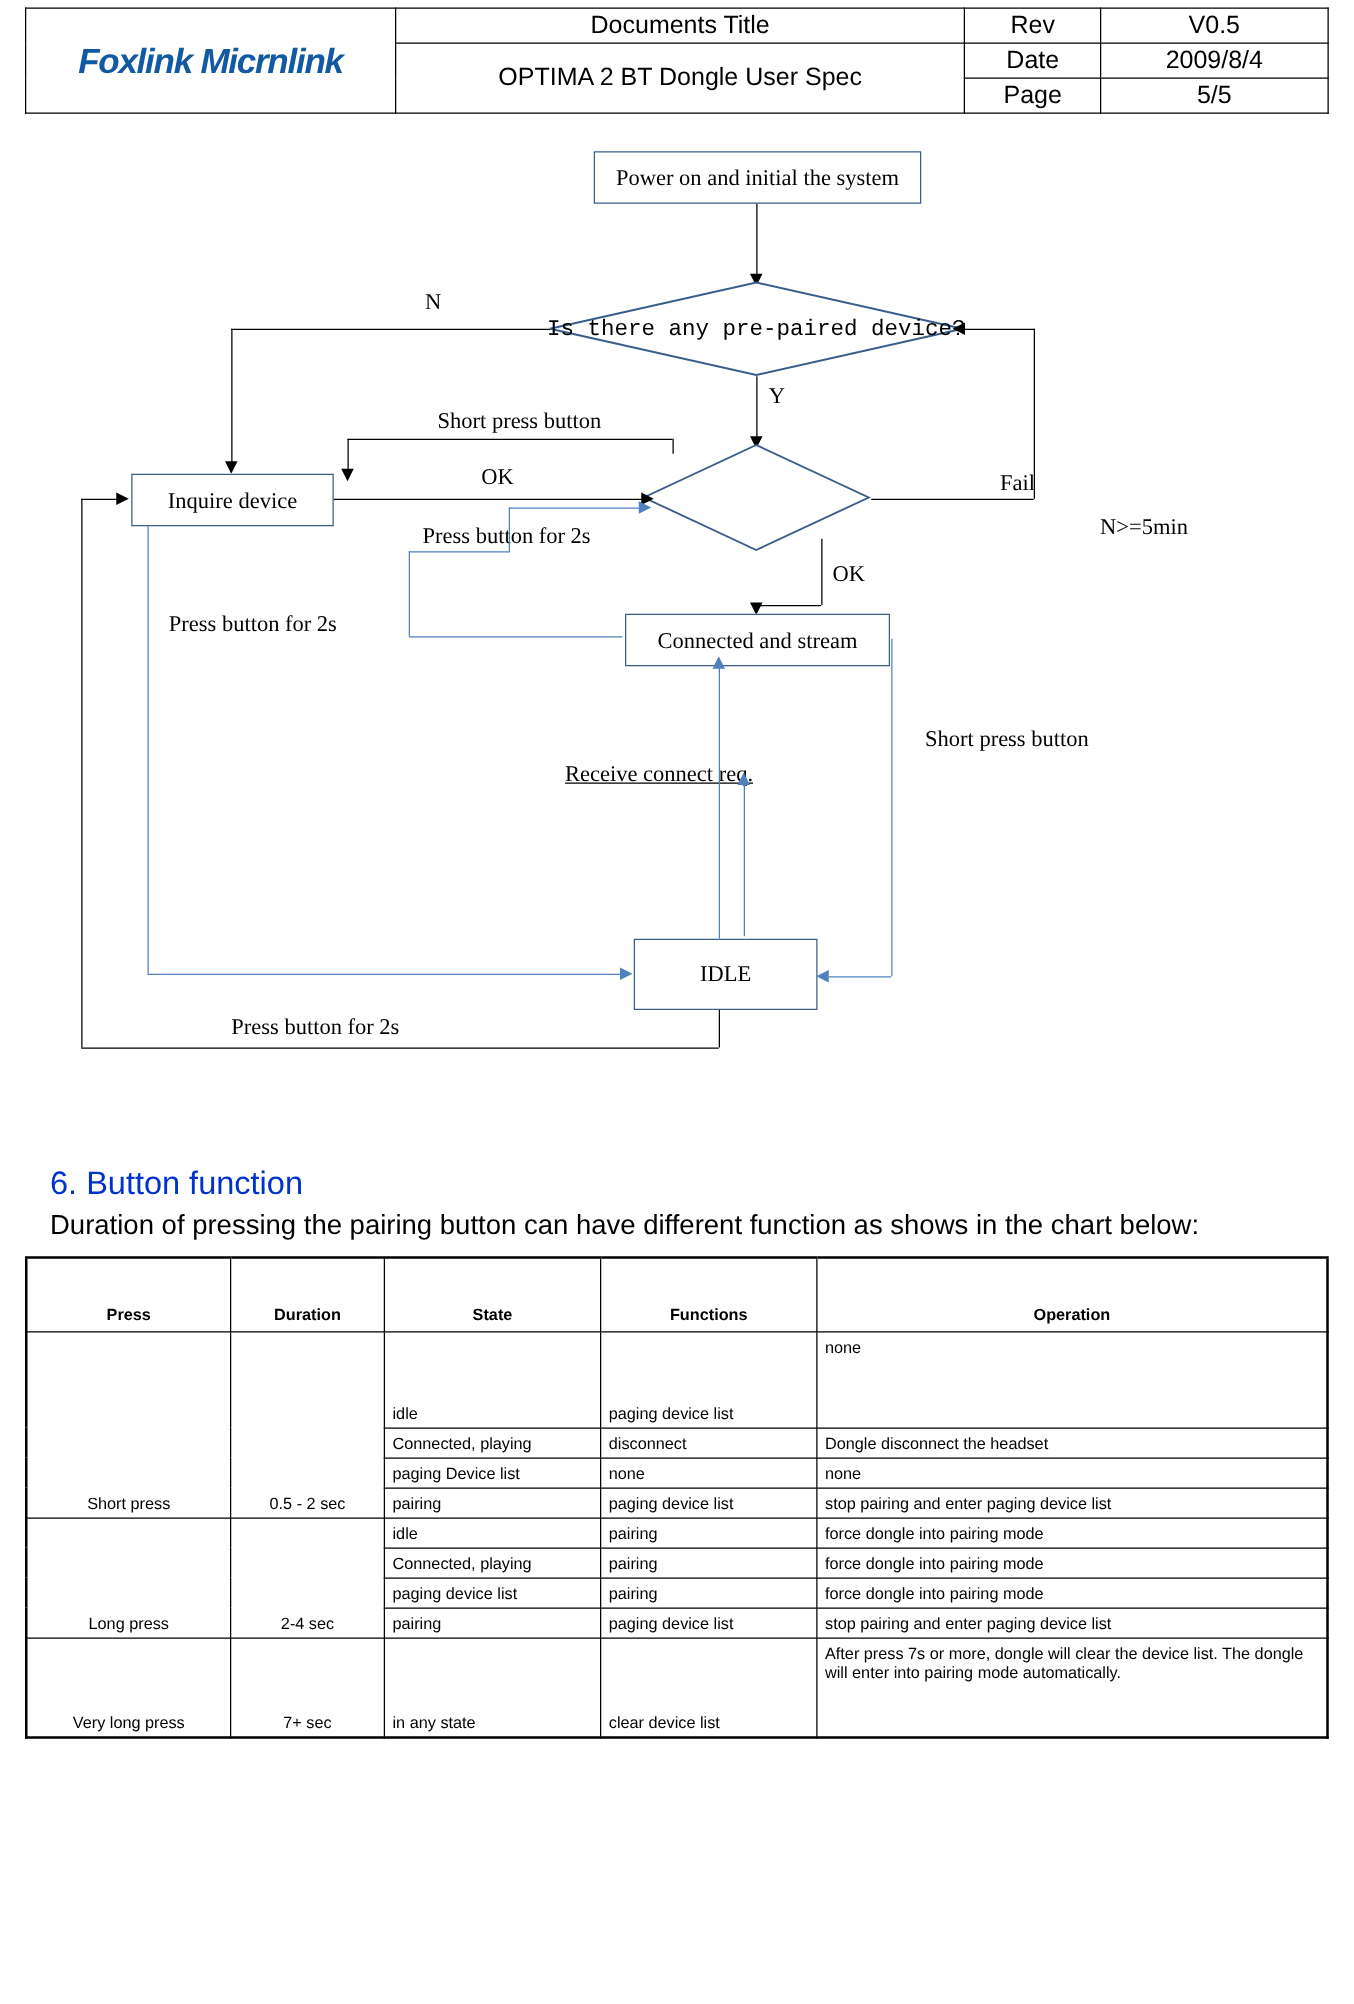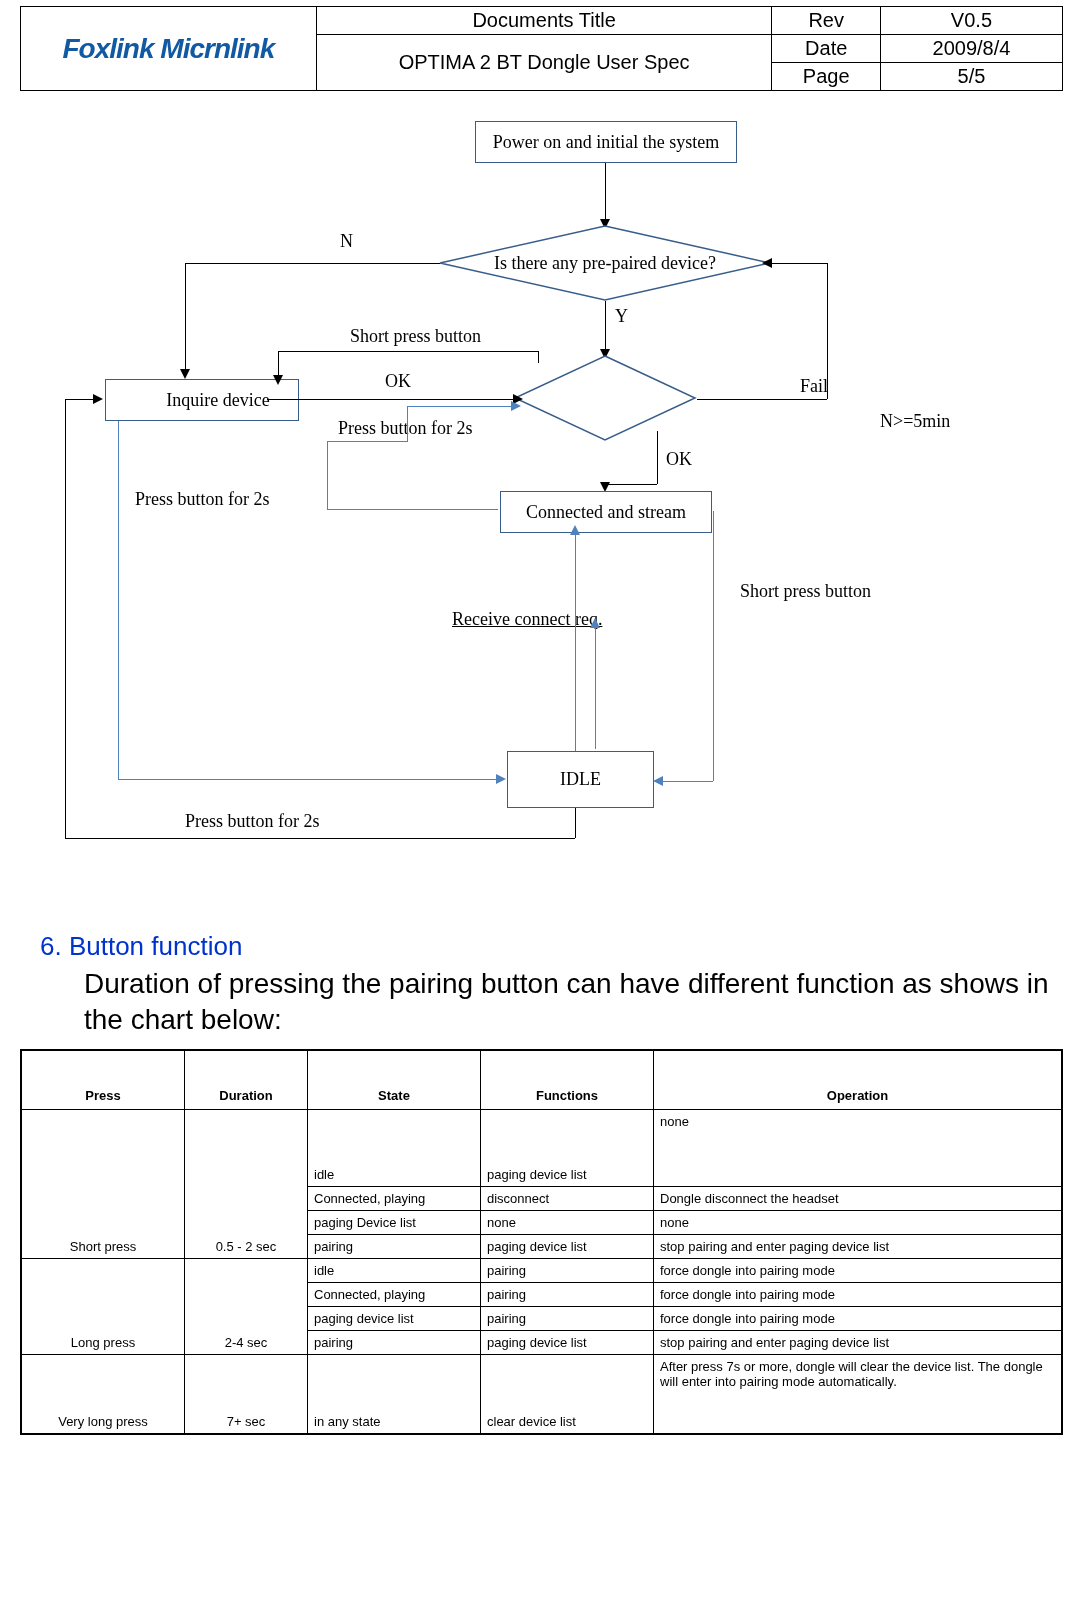--- a/index.html
+++ b/index.html
@@ -65,21 +65,21 @@
     font-family: "Times New Roman", serif;
     font-size: 18px;
     display: flex;
     align-items: center;
     justify-content: center;
     text-align: center;
     white-space: nowrap;
   }
   .diamond-text {
     position: absolute;
-    font-family: Liberation Serif, serif;
+    font-family: Liberation Mono, monospace;
     font-size: 18px;
     text-align: left;
     display: flex;
     align-items: center;
     justify-content: center;
     white-space: nowrap;
   }
   .flabel {
     position: absolute;
     font-family: "Times New Roman", serif;
@@ -105,22 +105,22 @@
   .ah.blue.left  { border-right-color: #4f81bd; }
   .ah.blue.up    { border-bottom-color: #4f81bd; }
 
   
   .sec-h {
     color: #0033cc;
     font-size: 26px;
     margin: 30px 0 4px 20px;
   }
   .sec-p {
-    font-size: 28px;
-    margin: 0 0 10px 64px;
+    font-size: 22px;
+    margin: 0 0 10px 20px;
     line-height: 1.3;
   }
 
   
   .btbl {
     border-collapse: collapse;
     width: 100%;
     font-size: 13px;
   }
   .btbl th, .btbl td {
@@ -200,21 +200,21 @@
 
     <div class="flabel" style="left:320px; top:120px;">N</div>
     <div class="arrow h" style="left:165px; top:152px; width:255px;"></div>
     <div class="arrow v" style="left:165px; top:152px; height:108px;"></div>
     <div class="ah down" style="left:160px; top:258px;"></div>
 
     <div class="flabel" style="left:595px; top:195px;">Y</div>
     <div class="arrow v" style="left:585px; top:190px; height:50px;"></div>
     <div class="ah down" style="left:580px; top:238px;"></div>
 
-    <div class="fbox" style="left:85px; top:268px; width:160px; height:40px;padding-left:32px;">Inquire device</div>
+    <div class="fbox" style="left:85px; top:268px; width:160px; height:40px;">Inquire device</div>
 
     <svg class="dia" style="left:495px; top:245px; width:180px; height:85px;">
       <polygon points="90,0 180,42 90,84 0,42"></polygon>
     </svg>
 
     <div class="flabel" style="left:365px; top:260px;">OK</div>
     <div class="arrow h" style="left:247px; top:288px; width:248px;"></div>
     <div class="ah right" style="left:493px; top:283px;"></div>
 
     <div class="flabel" style="left:330px; top:215px;">Short press button</div>

